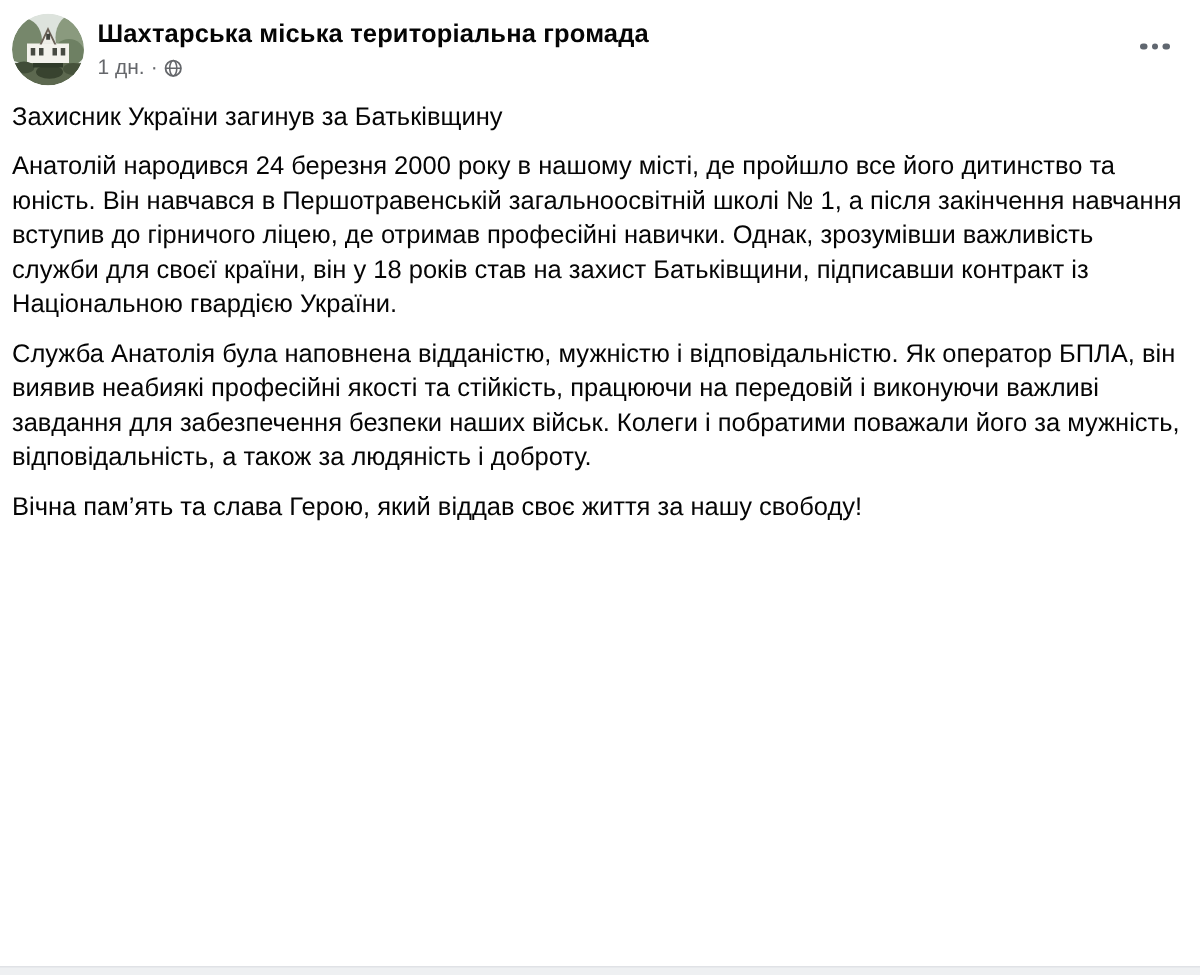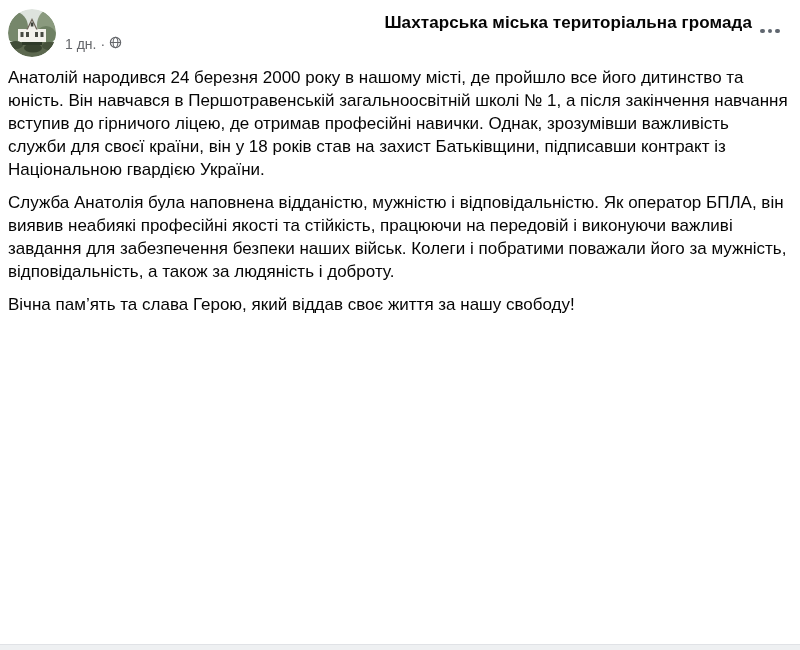--- a/index.html
+++ b/index.html
@@ -34,25 +34,24 @@
     min-width: 0;
     padding-top: 3px;
   }
   .author-name {
     font-size: 17px;
     font-weight: 700;
     color: #050505;
     letter-spacing: 0.1px;
     line-height: 21px;
     cursor: pointer;
-    text-align: right;
   }
   .meta-row {
     display: flex;
-    align-items: flex-start;
+    align-items: flex-end;
     gap: 4px;
     margin-top: 3px;
     color: #65676B;
     font-size: 14px;
     line-height: 16px;
   }
   .meta-time { cursor: pointer; }
   .meta-sep { color: #65676B; }
   .globe { width: 13px; height: 13px; display: inline-block; }
 
@@ -150,18 +149,19 @@
   </div>
 
   <button class="more-btn">
     <span class="dot"></span>
     <span class="dot"></span>
     <span class="dot"></span>
   </button>
 </div>
 
 <div class="post-content">
+  <p>Захисник України загинув за Батьківщину</p>
   <p>Анатолій народився 24 березня 2000 року в нашому місті, де пройшло все його дитинство та юність. Він навчався в Першотравенській загальноосвітній школі № 1, а після закінчення навчання вступив до гірничого ліцею, де отримав професійні навички. Однак, зрозумівши важливість служби для своєї країни, він у 18 років став на захист Батьківщини, підписавши контракт із Національною гвардією України.</p>
   <p>Служба Анатолія була наповнена відданістю, мужністю і відповідальністю. Як оператор БПЛА, він виявив неабиякі професійні якості та стійкість, працюючи на передовій і виконуючи важливі завдання для забезпечення безпеки наших військ. Колеги і побратими поважали його за мужність, відповідальність, а також за людяність і доброту.</p>
   <p>Вічна пам’ять та слава Герою, який віддав своє життя за нашу свободу!</p>
 </div>
 
 <div class="attachment-edge"></div>
 
 </body></html>

